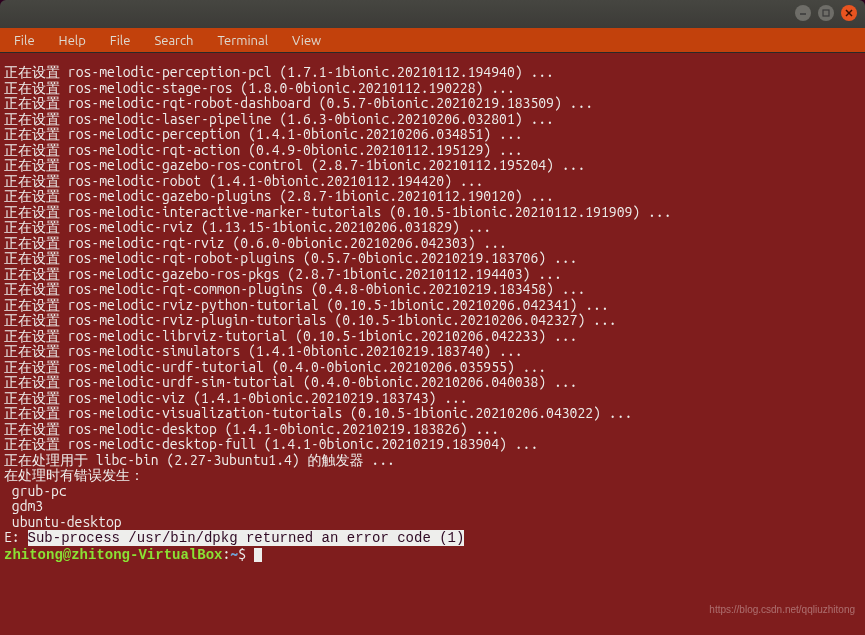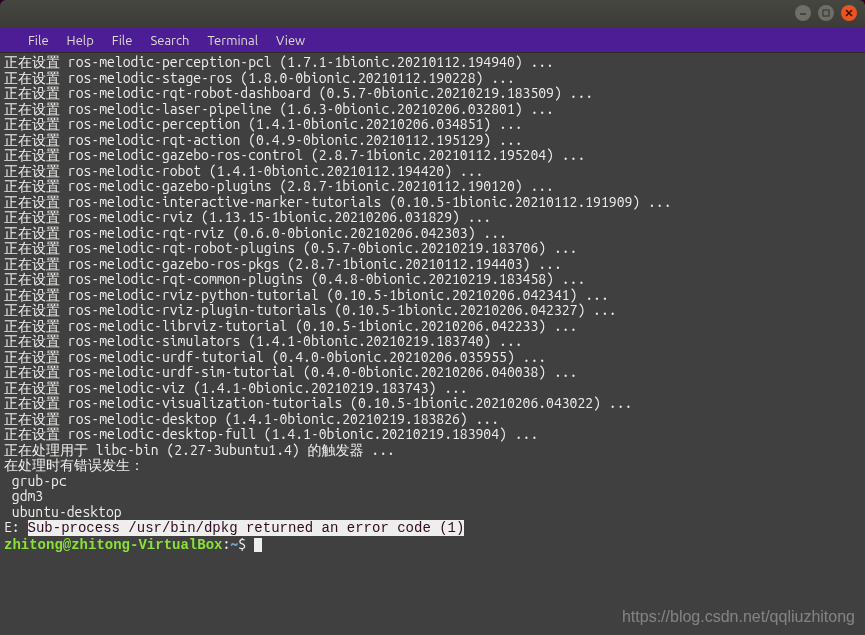--- a/index.html
+++ b/index.html
@@ -41,37 +41,37 @@
       justify-content: center;
       font-size: 9px;
       color: #3a3a3a;
       cursor: pointer;
     }
     .win-min { background: #6e6d68; }
     .win-max { background: #6e6d68; }
     .win-close { background: #e95420; }
     .menubar {
       height: 25px;
-      background: #4c1d95;
+      background: #c2410c;
       display: flex;
       align-items: center;
-      padding: 0 20px;
-      gap: 2px;
+      padding: 0 6px;
+      gap: 8px;
       border-bottom: 1px solid #2a2926;
     }
     .menu-item {
       color: #dfdbd2;
       font-size: 13px;
       padding: 3px 8px;
       cursor: pointer;
     }
     .terminal {
-      background: #404040;
+      background: #7f1d1d;
       height: calc(635px - 28px - 25px);
-      padding: 2px 4px;
+      padding: 12px 4px;
       font-family: "Ubuntu Mono", "DejaVu Sans Mono", monospace;
       font-size: 14px;
       line-height: 15.5px;
       color: #eeeeec;
       white-space: pre;
       overflow: hidden;
       position: relative;
     }
     .line { white-space: pre; }
     .error-highlight {
@@ -85,23 +85,23 @@
     .cursor {
       display: inline-block;
       width: 8px;
       height: 14px;
       background: #eeeeec;
       vertical-align: text-bottom;
     }
     .watermark {
       position: absolute;
       right: 10px;
-      bottom: 9px;
+      bottom: 20px;
       color: rgba(255,255,255,0.35);
-      font-size: 16px;
+      font-size: 10px;
       font-family: sans-serif;
     }
   </style>
 </head>
 <body>
 
 <div class="titlebar">
   <div class="window-controls">
     <div class="win-btn win-min">
       <svg width="8" height="8" viewBox="0 0 8 8">

